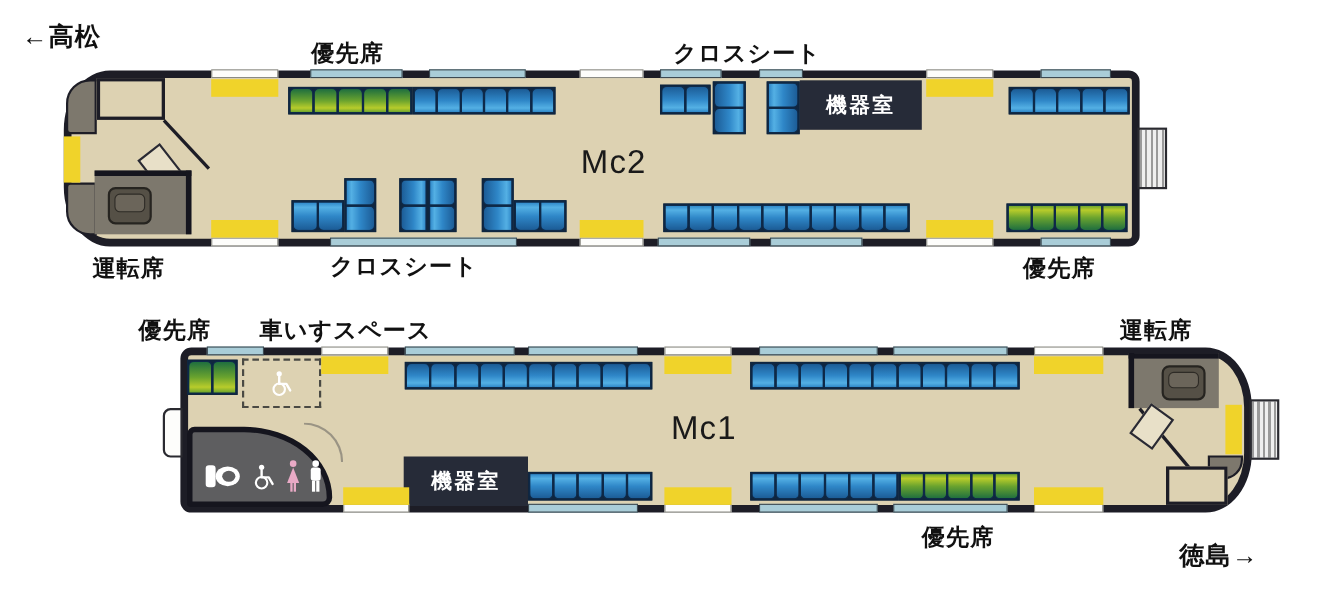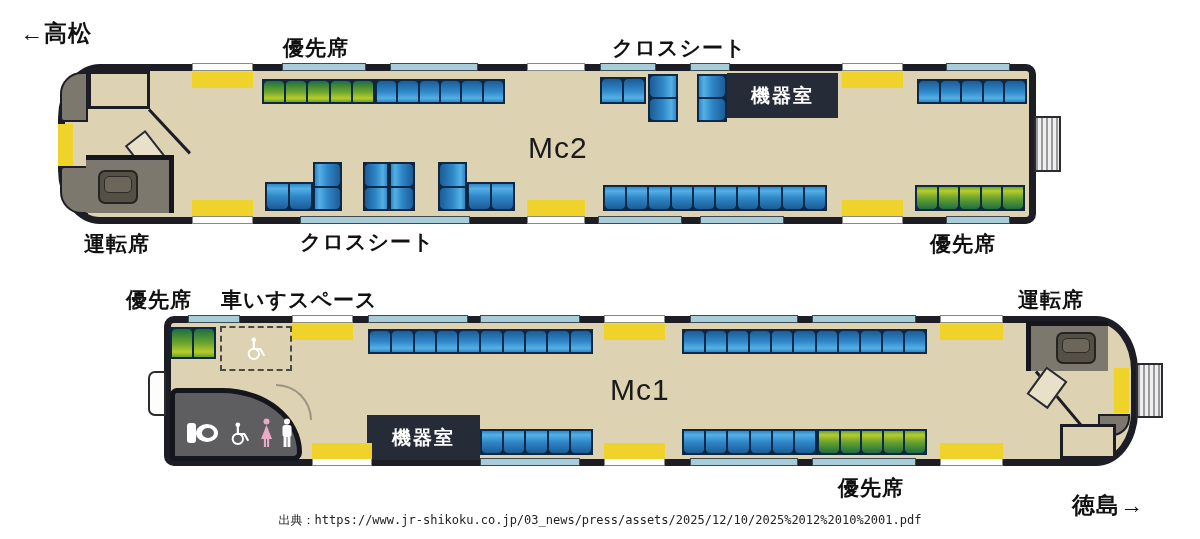--- a/index.html
+++ b/index.html
@@ -80,21 +80,21 @@
   <div class="partline" style="left:149px;top:108px;width:60px;transform:rotate(47deg);"></div>
   <div class="doorleaf" style="left:122px;top:138px;width:26px;height:34px;transform:rotate(-38deg);"></div>
   <div class="cabroom" style="left:86px;top:155px;width:88px;height:58px;"></div>
   <div class="dseat" style="left:98px;top:170px;width:40px;height:34px;"></div>
 
   <div class="gangway" style="left:1034px;top:116px;width:27px;height:56px;"></div>
 
   <div class="car mc1"></div>
 
   <div class="lbl" style="left:126px;top:286px;">優先席</div>
-  <div class="lbl" style="left:221px;top:286px;">車いすスペース</div>
+  <div class="lbl" style="left:236px;top:286px;">車いすスペース</div>
   <div class="lbl" style="left:1018px;top:286px;">運転席</div>
   <div class="lbl" style="left:838px;top:474px;">優先席</div>
   <div class="carname" style="left:610px;top:373px;">Mc1</div>
 
   <div class="equip" style="left:367px;top:415px;width:113px;height:45px;">
       <span>機器室</span>
     </div>
 
   <div class="wcspace" style="left:220px;top:326px;width:68px;height:41px;">
     <svg class="icon" width="26" height="26" viewBox="0 0 24 24">
@@ -134,21 +134,20 @@
   <div class="dseat" style="left:1056px;top:332px;width:40px;height:32px;"></div>
   <div class="partline" style="left:1036px;top:370px;width:86px;transform:rotate(50deg);"></div>
   <div class="doorleaf" style="left:1044px;top:374px;width:26px;height:34px;transform:rotate(36deg);"></div>
   <div class="edgedoor" style="left:1114px;top:368px;width:15px;height:45px;"></div>
   <div class="graywedge" style="left:1098px;top:414px;width:32px;height:22px;border-radius:0 0 18px 4px;"></div>
   <div class="counterbox" style="left:1060px;top:424px;width:56px;height:35px;"></div>
 
   <div class="gangway plain" style="left:148px;top:371px;width:18px;height:45px;"></div>
   <div class="gangway" style="left:1136px;top:363px;width:27px;height:55px;"></div>
 
-  <div class="srcline">出典：https://www.jr-shikoku.co.jp/03_news/press/assets/2025/12/10/2025%2012%2010%2001.pdf</div>
 
 <div class="window" style="left: 282px; top: 63px; width: 84px;"></div>
     <div class="window" style="left: 390px; top: 63px; width: 88px;"></div>
     <div class="window" style="left: 600px; top: 63px; width: 56px;"></div>
     <div class="window" style="left: 690px; top: 63px; width: 40px;"></div>
     <div class="window" style="left: 946px; top: 63px; width: 64px;"></div>
     <div class="window" style="left: 300px; top: 216px; width: 170px;"></div>
     <div class="window" style="left: 598px; top: 216px; width: 84px;"></div>
     <div class="window" style="left: 700px; top: 216px; width: 84px;"></div>
     <div class="window" style="left: 946px; top: 216px; width: 64px;"></div>

